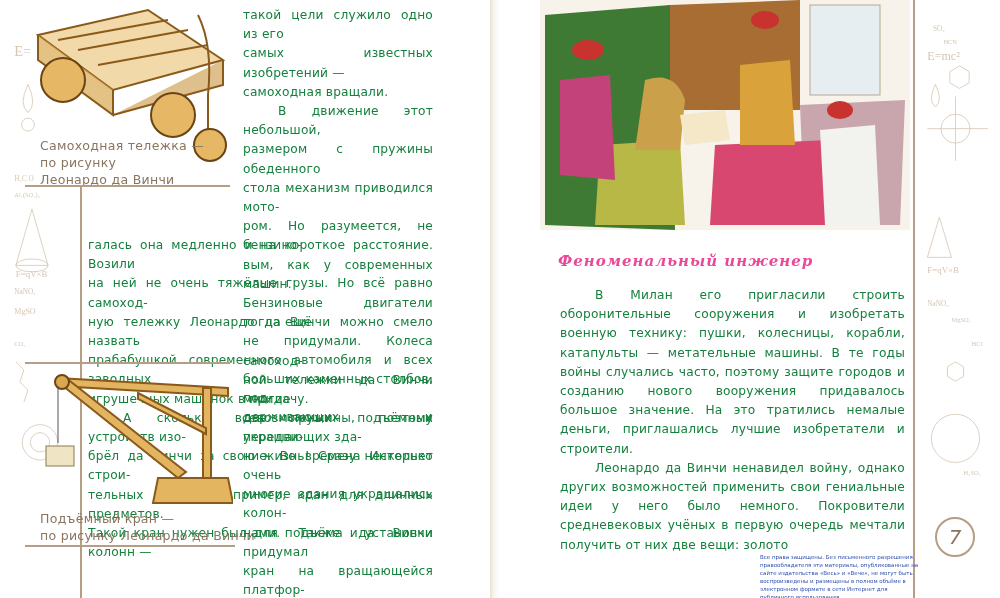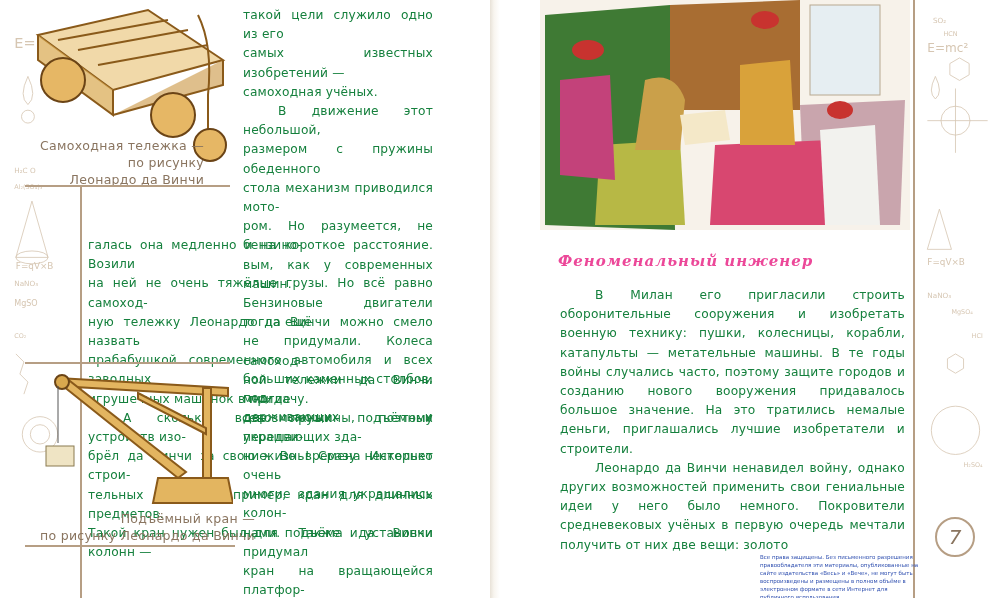--- a/index.html
+++ b/index.html
@@ -1,27 +1,27 @@
 <!DOCTYPE html>
 <html><head>
   <meta charset="utf-8">
   <style>
     html, body { margin:0; padding:0; }
     body { width:1000px; height:598px; position:relative; overflow:hidden; background:#fdfaf5; font-family:"DejaVu Sans", sans-serif; color:#333; }
     .page { position:absolute; top:0; height:598px; background:#ffffff; }
     .page-left { left:0; width:490px; }
     .page-right { left:500px; width:500px; }
     .gutter { position:absolute; left:490px; top:0; width:10px; height:598px; background:linear-gradient(90deg,#e8e2d8,#f8f5ef 40%,#fff); }
-    .margin-deco { position:absolute; top:0; height:481px; overflow:hidden; }
+    .margin-deco { position:absolute; top:8px; height:481px; overflow:hidden;font-family:Liberation Serif, serif; }
     .margin-left { left:0; width:80px; }
     .margin-right { left:915px; width:85px; }
     .margin-deco svg { width:100%; height:100%; }
     .vline { position:absolute; background:#b69e84; }
     .hline { position:absolute; background:#b69e84; height:2px; }
-    .caption { position:absolute; color:#8a7560; font-size:12.5px; line-height:17px; letter-spacing:0.3px;text-align:right; }
+    .caption { position:absolute; color:#8a7560; font-size:12.5px; line-height:17px; letter-spacing:0.3px; }
     .body-text { position:absolute; font-size:12.2px; line-height:19.2px; color:#15803d; text-align:justify; letter-spacing:0.2px; }
     .body-text p { margin:0; }
     .indent { text-indent:35px; }
     .illus { position:absolute; }
     .heading { position:absolute; color:#ec4899; font-size:15px; font-weight:bold; letter-spacing:1px; font-family:"DejaVu Serif", serif; font-style:italic; }
     .page-num { position:absolute; left:935px; top:517px; width:36px; height:36px; border:2px solid #b69e84; border-radius:50%; color:#8a7560; font-size:20px; font-style:italic; text-align:center; line-height:36px; background:#fff; }
     .copyright { position:absolute; left:760px; top:553px; width:160px; font-size:5.5px; line-height:8px; color:#3050b0; }
   </style>
 </head>
 <body>
@@ -68,21 +68,21 @@
     <div>Самоходная тележка —</div>
     <div>по рисунку</div>
     <div>Леонардо да Винчи</div>
   </div>
   <div class="hline" style="left:25px; top:185px; width:205px;"></div>
   <div class="vline" style="left:80px; top:185px; width:2px; height:365px;"></div>
 
   <div class="body-text" style="left:243px; top:6px; width:190px;">
     <p>такой цели служило одно из его</p>
     <p>самых известных изобретений —</p>
-    <p>самоходная учёных.</p>
+    <p>самоходная вращали.</p>
     <p class="indent">В движение этот небольшой,</p>
     <p>размером с пружины обеденного</p>
     <p>стола механизм приводился мото-</p>
     <p>ром. Но разумеется, не бензино-</p>
     <p>вым, как у современных машин.</p>
     <p>Бензиновые двигатели тогда ещё</p>
     <p>не придумали. Колеса самоход-</p>
     <p>ной тележки да Винчи многие</p>
     <p>две пружины, поэтому передви-</p>
   </div>

